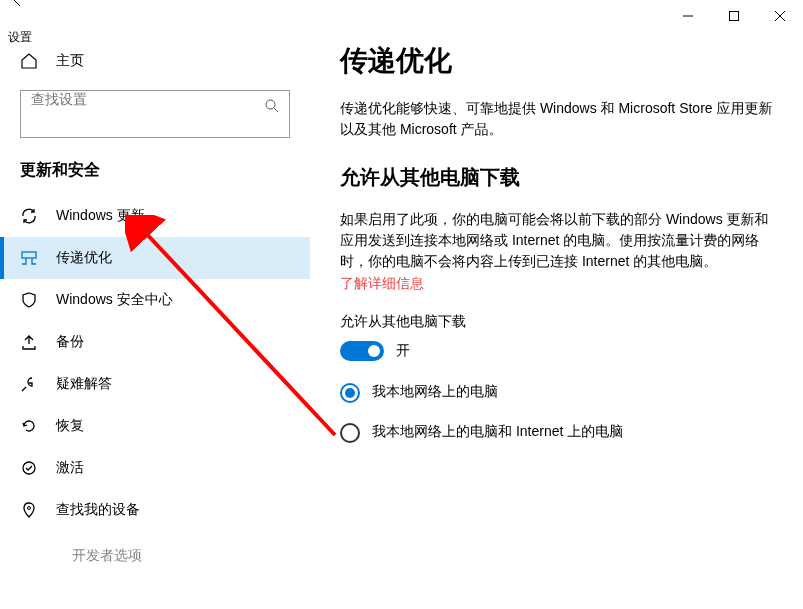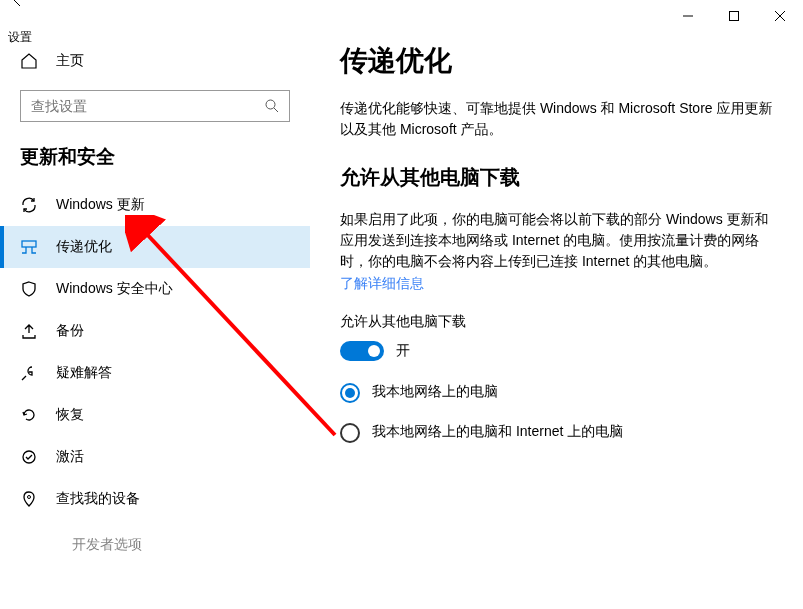--- a/index.html
+++ b/index.html
@@ -11,36 +11,36 @@
     .titlebar-title { font-size: 12px; color: #000; }
     .window-controls { display: flex; }
     .window-btn { width: 46px; height: 32px; display: flex; align-items: center; justify-content: center; cursor: pointer; }
     
     .content { display: flex; height: calc(100% - 32px); }
     
     .sidebar { width: 310px; padding: 10px 0; overflow-y: auto; }
     .home-link { display: flex; align-items: center; gap: 18px; padding: 10px 20px; cursor: pointer; font-size: 14px; }
     
     .search-wrap { padding: 10px 20px 14px; }
-    .search-box { display: flex; align-items: center; height: 32px; border: 1px solid #999; background: #fff; }
+    .search-box { display: flex; align-items: flex-start; height: 48px; border: 1px solid #999; background: #fff; }
     .search-input { flex: 1; border: none; outline: none; padding: 0 10px; font-size: 14px; background: transparent; }
     .search-icon-btn { width: 34px; height: 30px; display: flex; align-items: center; justify-content: center; cursor: pointer; }
     
-    .section-header { font-size: 19px; font-weight: 600; padding: 8px 20px 14px; }
+    .section-header { font-size: 16px; font-weight: 600; padding: 8px 20px 14px; }
     
     .nav-item { display: flex; align-items: center; gap: 18px; padding: 12px 20px; cursor: pointer; font-size: 14px; position: relative; }
     .nav-item.active { background: #d9ecf9; }
     .nav-item.active::before { content: ""; position: absolute; left: 0; top: 0; bottom: 0; width: 4px; background: #0078d7; }
     .nav-icon { width: 18px; height: 18px; display: flex; align-items: center; justify-content: center; flex-shrink: 0; }
     
     .main { flex: 1; padding: 10px 30px 0 30px; overflow-y: auto; }
     .page-title { font-size: 28px; font-weight: 600; margin-bottom: 18px; }
     .body-text { font-size: 14px; line-height: 1.5; margin-bottom: 24px; color: #000; }
     .section-title { font-size: 20px; font-weight: 600; margin-bottom: 18px; }
-    .link { color: #3b82f6; cursor: pointer; font-size: 14px; }
+    .link { color: #ef4444; cursor: pointer; font-size: 14px; }
     .sub-label { font-size: 14px; margin-bottom: 10px; }
     
     .toggle-row { display: flex; align-items: center; gap: 12px; margin-bottom: 22px; }
     .toggle { width: 44px; height: 20px; border-radius: 10px; background: #0078d7; position: relative; cursor: pointer; }
     .toggle-knob { position: absolute; width: 12px; height: 12px; border-radius: 50%; background: #fff; top: 4px; right: 4px; }
     .toggle-label { font-size: 14px; }
     
     .radio-row { display: flex; gap: 12px; margin-bottom: 20px; cursor: pointer; }
     .radio { width: 20px; height: 20px; border-radius: 50%; border: 2px solid #333; display: flex; align-items: center; justify-content: center; flex-shrink: 0; }
     .radio.selected { border-color: #0078d7; }

